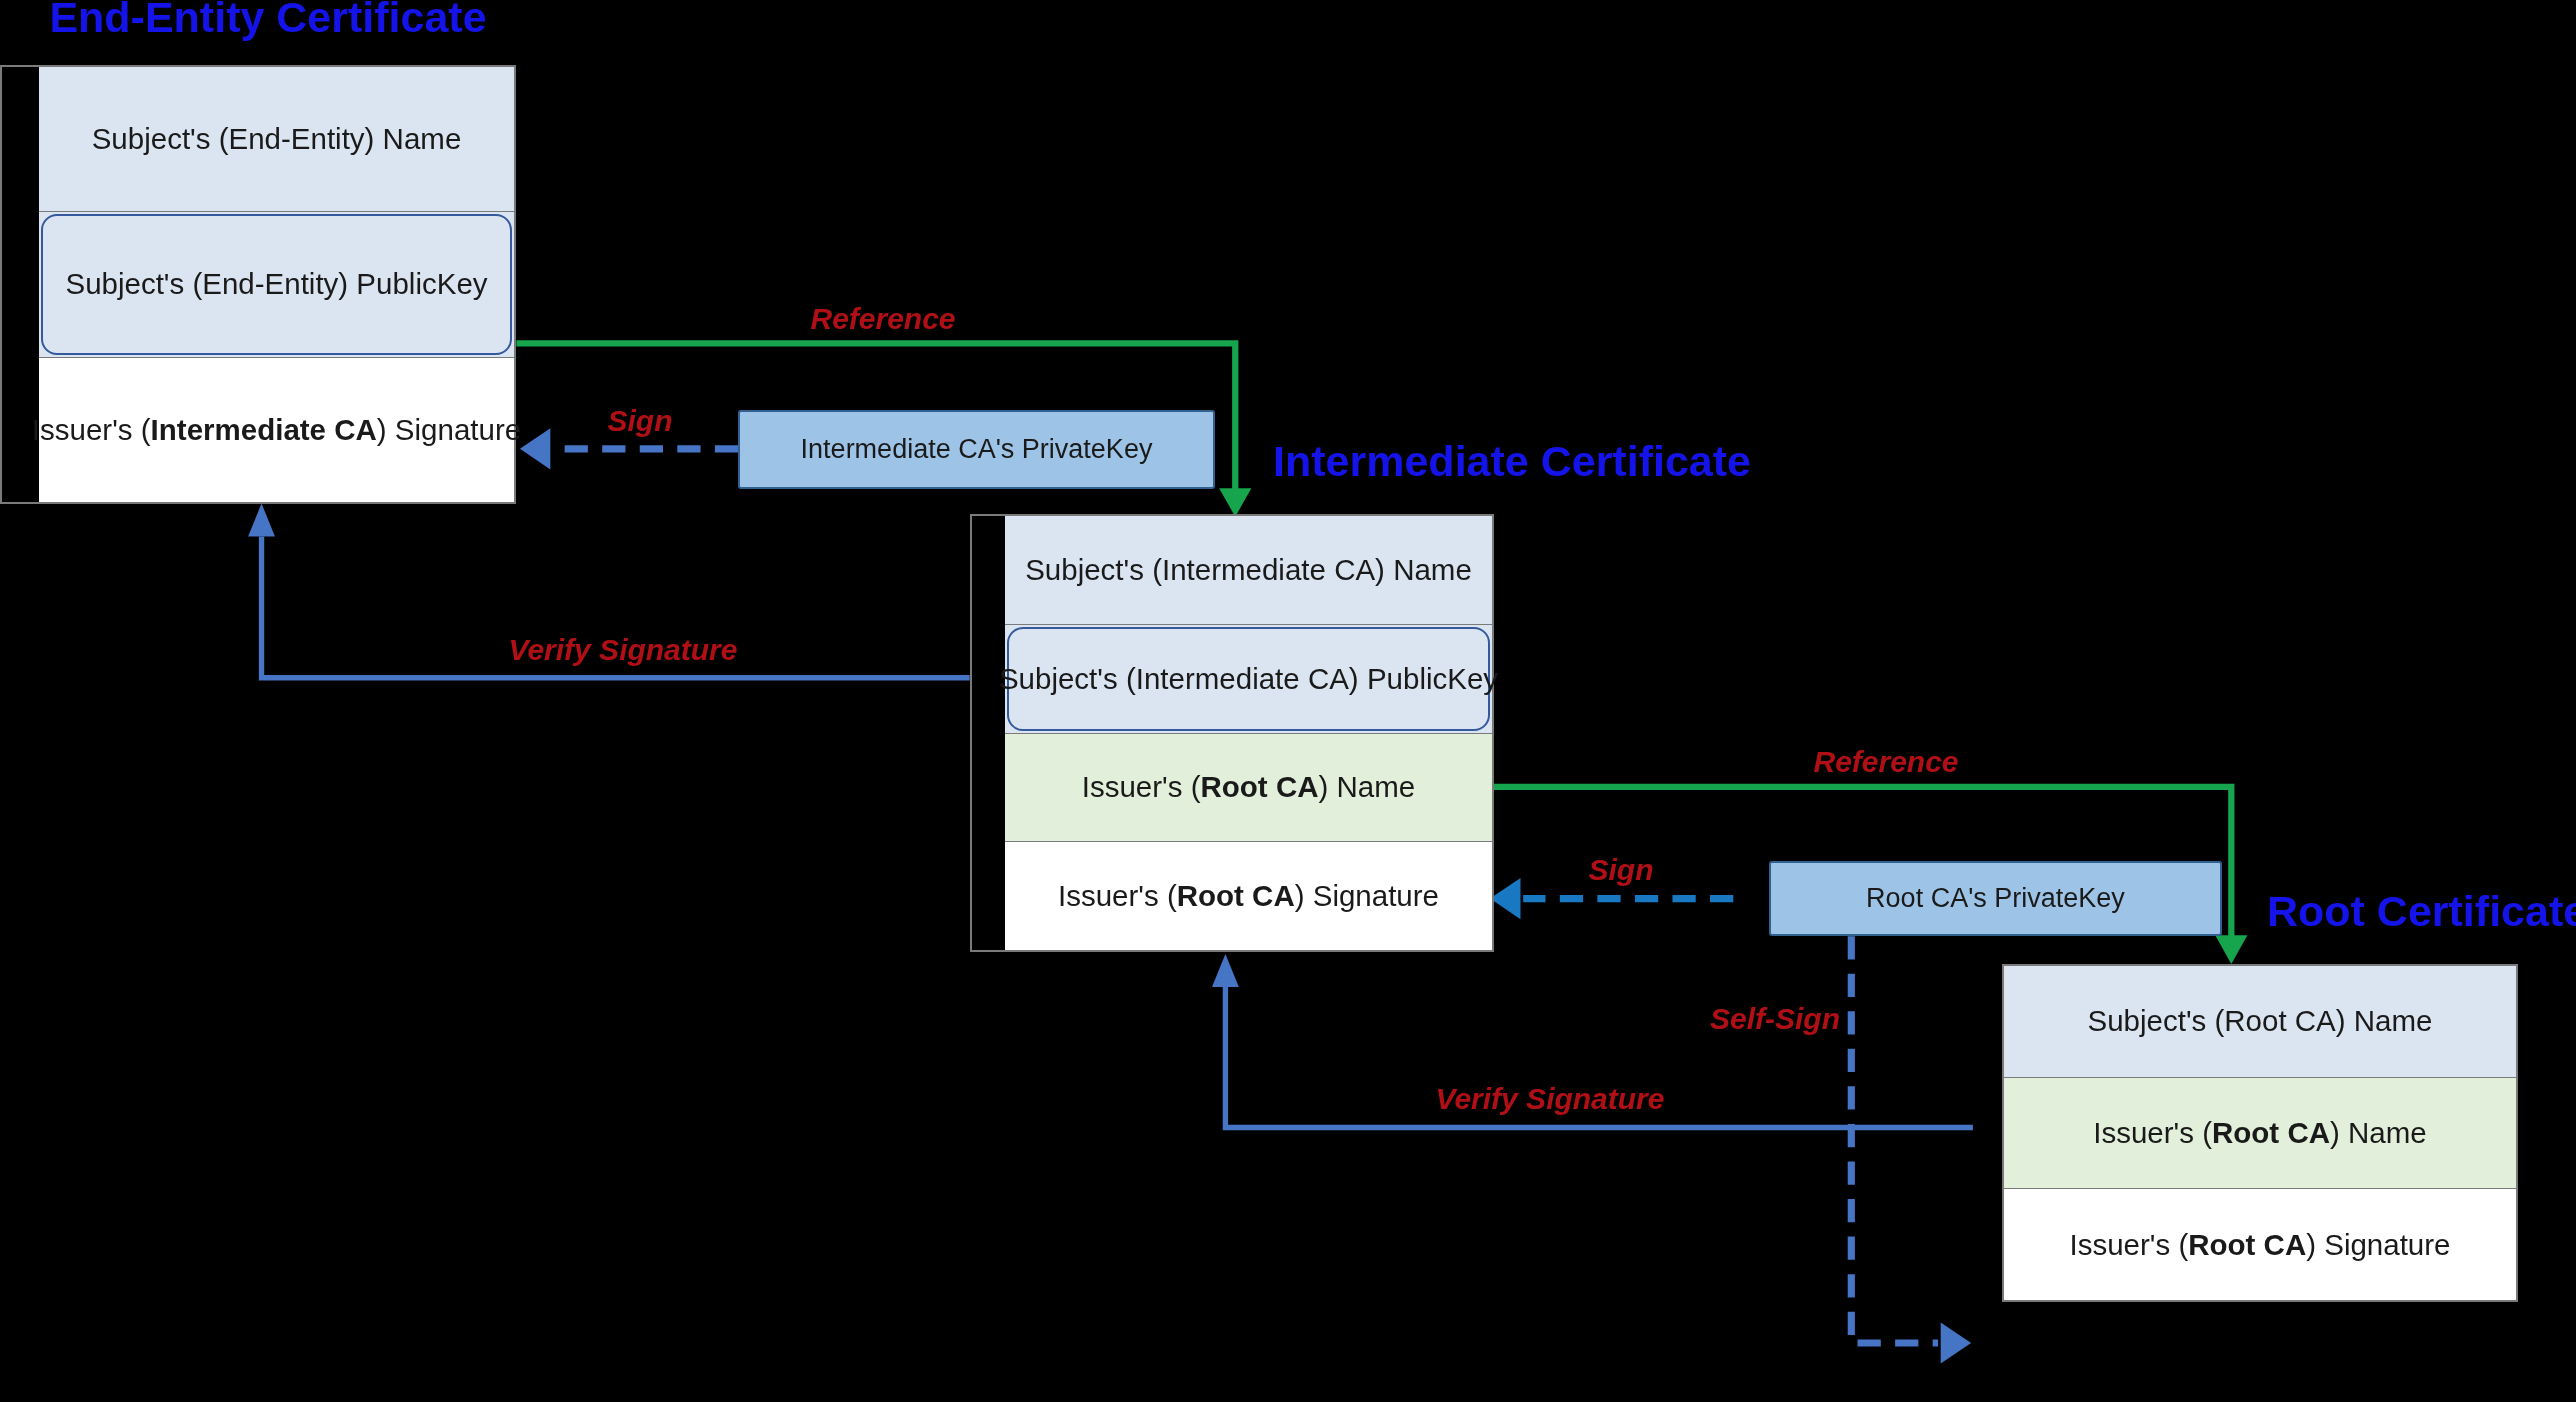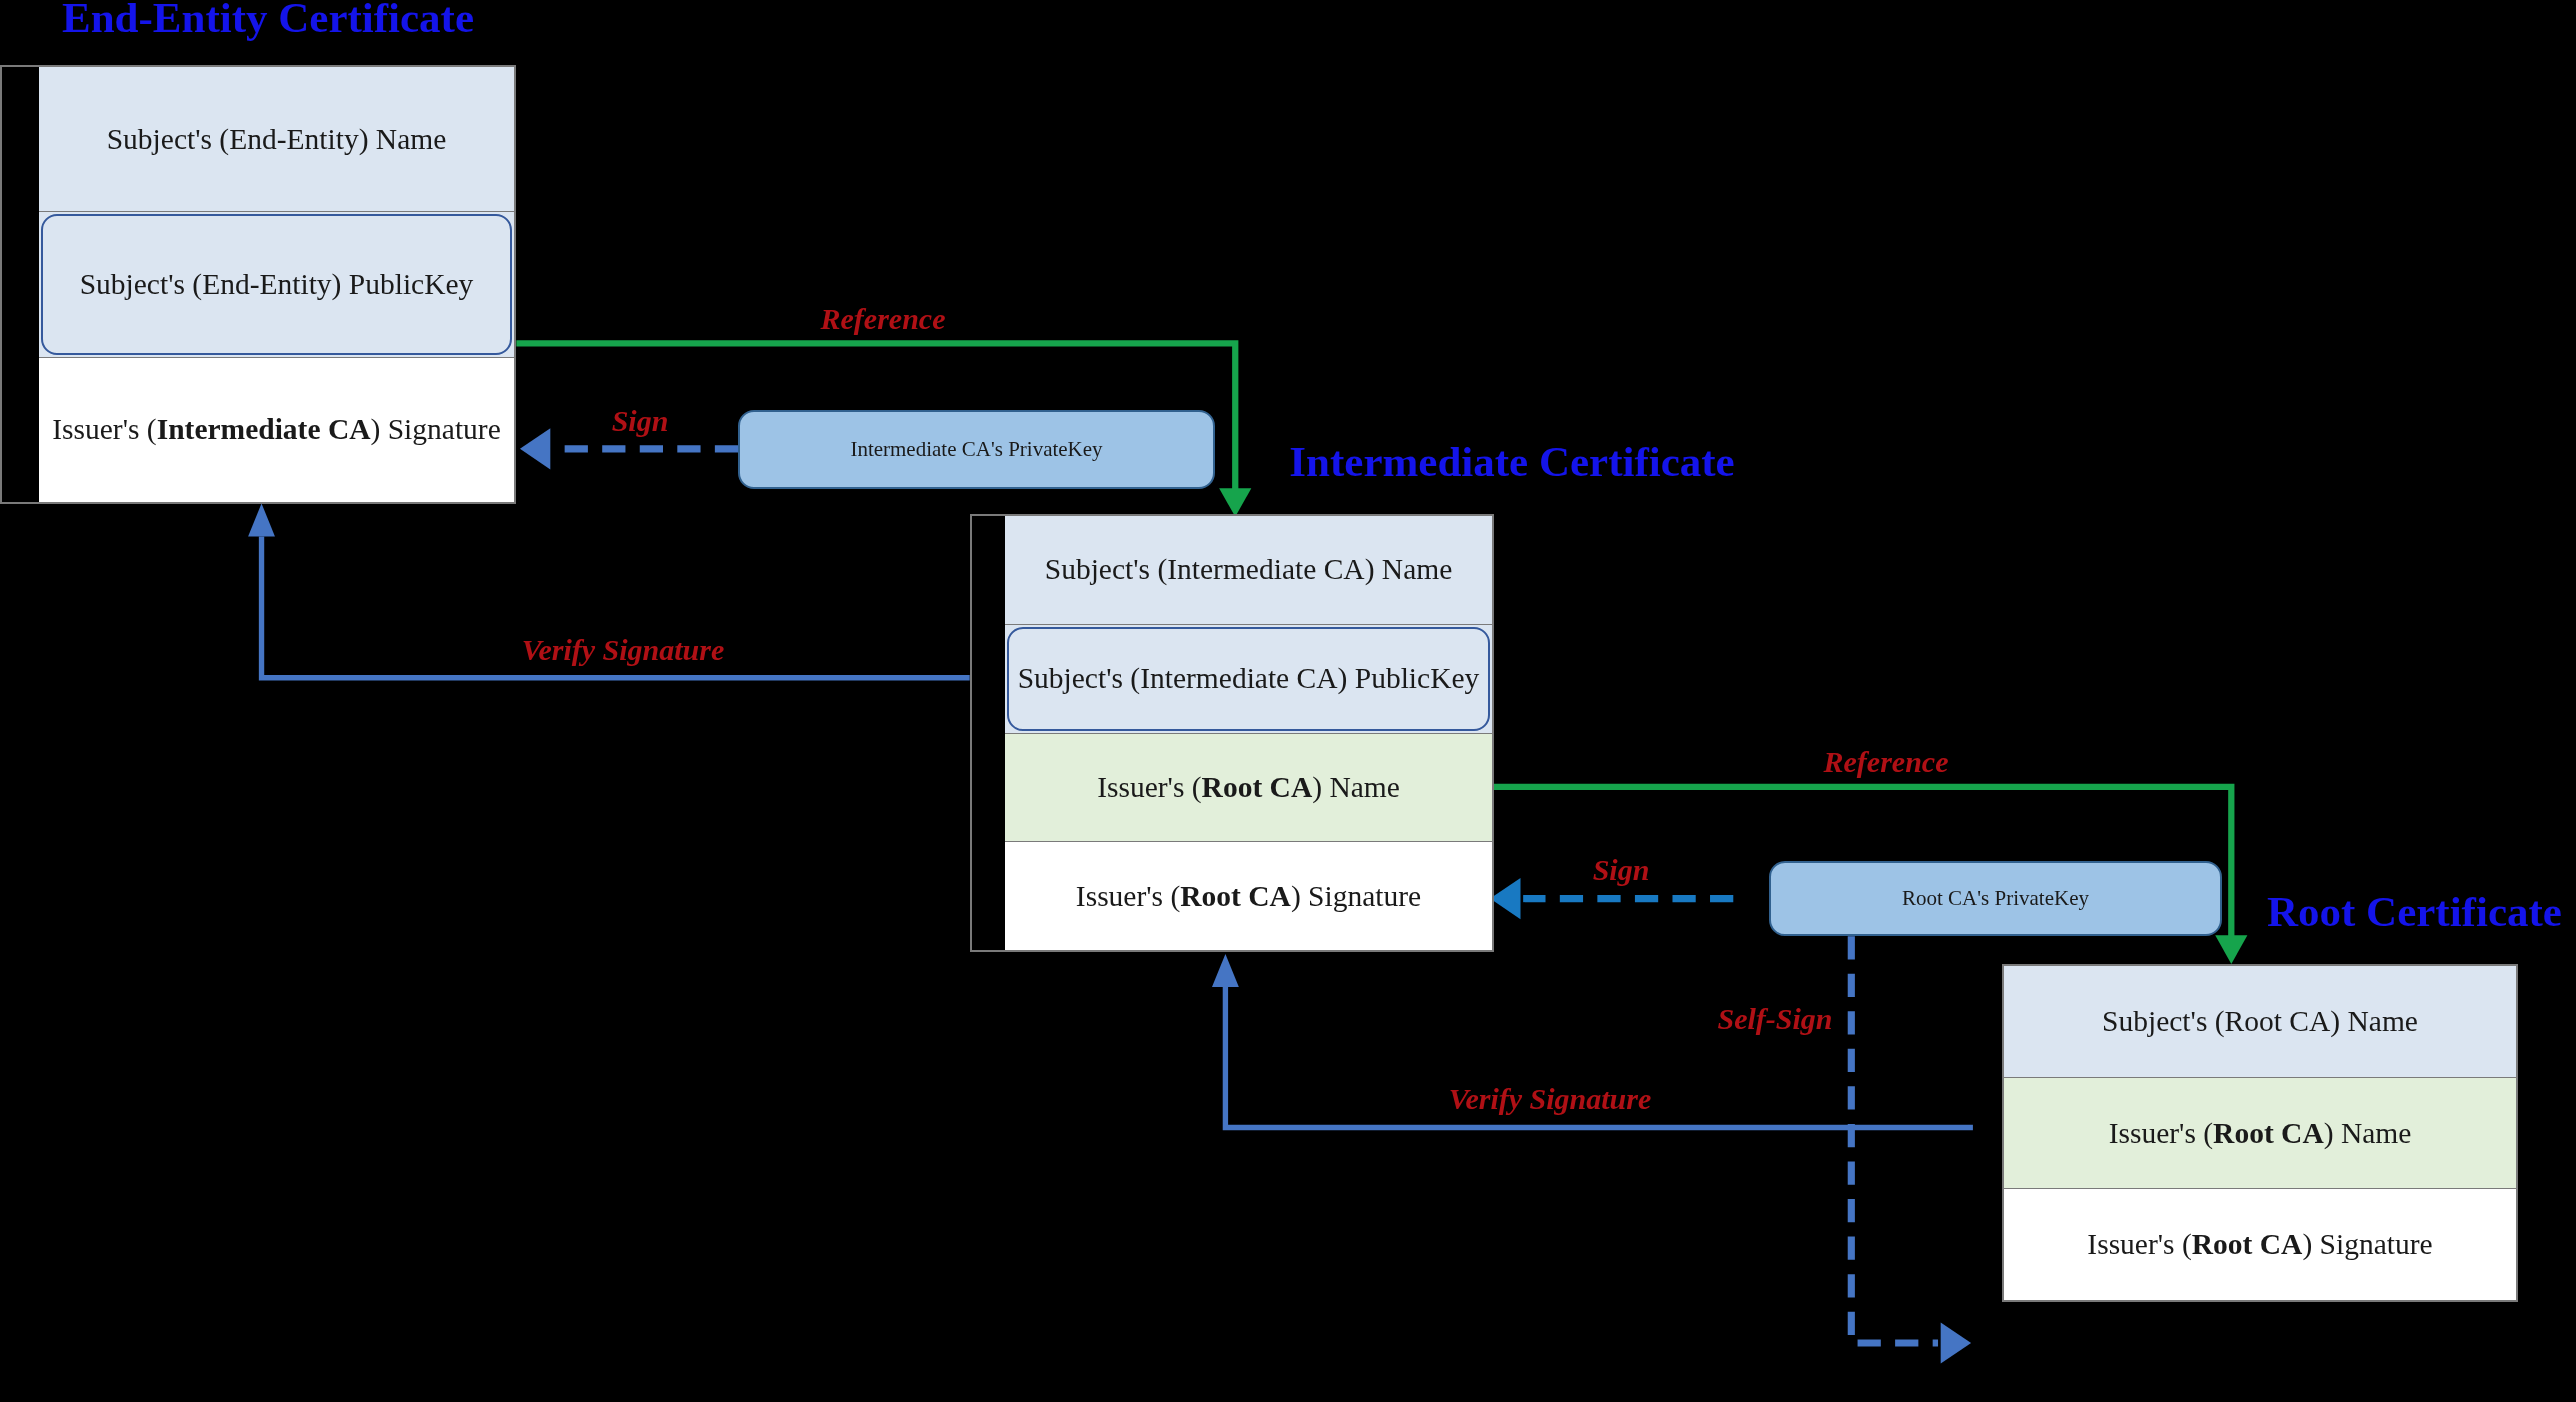--- a/index.html
+++ b/index.html
@@ -1,19 +1,19 @@
 <!DOCTYPE html>
 <html style="--title-blue: #1414ea; --label-red: #b01015; --green: #16a44c; --blue: #4575c4; --azure: #1879c2; --row-blue: #dbe5f1; --row-green: #e2efda; --row-white: #ffffff; --key-fill: #9dc3e6; --key-border: #31618f; --box-border: #7a7a7a; --pubkey-border: #35599c; --text-dark: #1a1a1a; --background: #000000;font-size:14.3px"><head>
 <meta charset="utf-8">
 <style>
   html, body { margin:0; padding:0; background:#000; }
   .canvas {
     position:relative; width:2576px; height:1402px; overflow:hidden;
     background:var(--background, #000);
-    font-family:Liberation Serif, serif;
+    font-family:Liberation Sans, sans-serif;
   }
   .overlay { position:absolute; left:0; top:0; z-index:1; }
 
   .green-line  { fill:none; stroke:var(--green, #16a44c); stroke-width:7; }
   .blue-line   { fill:none; stroke:var(--blue, #4575c4); stroke-width:6; }
   .blue-dash   { fill:none; stroke:var(--blue, #4575c4); stroke-width:8; stroke-dasharray:26 16; }
   .azure-dash  { fill:none; stroke:var(--azure, #1879c2); stroke-width:8; stroke-dasharray:26 16; }
   .green-head  { fill:var(--green, #16a44c); stroke:none; }
   .blue-head   { fill:var(--blue, #4575c4); stroke:none; }
   .azure-head  { fill:var(--azure, #1879c2); stroke:none; }
@@ -43,23 +43,23 @@
   .title.centered { transform:translateX(-50%); }
 
   .edge-label {
     position:absolute; z-index:3; transform:translateX(-50%);
     font-size:30px; line-height:34px; font-weight:bold; font-style:italic;
     color:var(--label-red, #b01015); white-space:nowrap;
   }
 
   .key {
     position:absolute; z-index:2; display:flex; align-items:center; justify-content:center;
-    font-size:21px; color:var(--text-dark, #1a1a1a); white-space:nowrap;
+    font-size:27px; color:var(--text-dark, #1a1a1a); white-space:nowrap;
     background:var(--key-fill, #9dc3e6); border:2.7px solid var(--key-border, #31618f);
-    border-radius:16px; box-sizing:border-box;
+    border-radius:3px; box-sizing:border-box;
   }
 </style>
 </head>
 <body>
 
 <div class="canvas">
 
   <svg class="overlay" width="2576" height="1402" viewBox="0 0 2880 1568">
     <g>
       <path class="green-line" d="M577 384 H1381 V550"></path>

